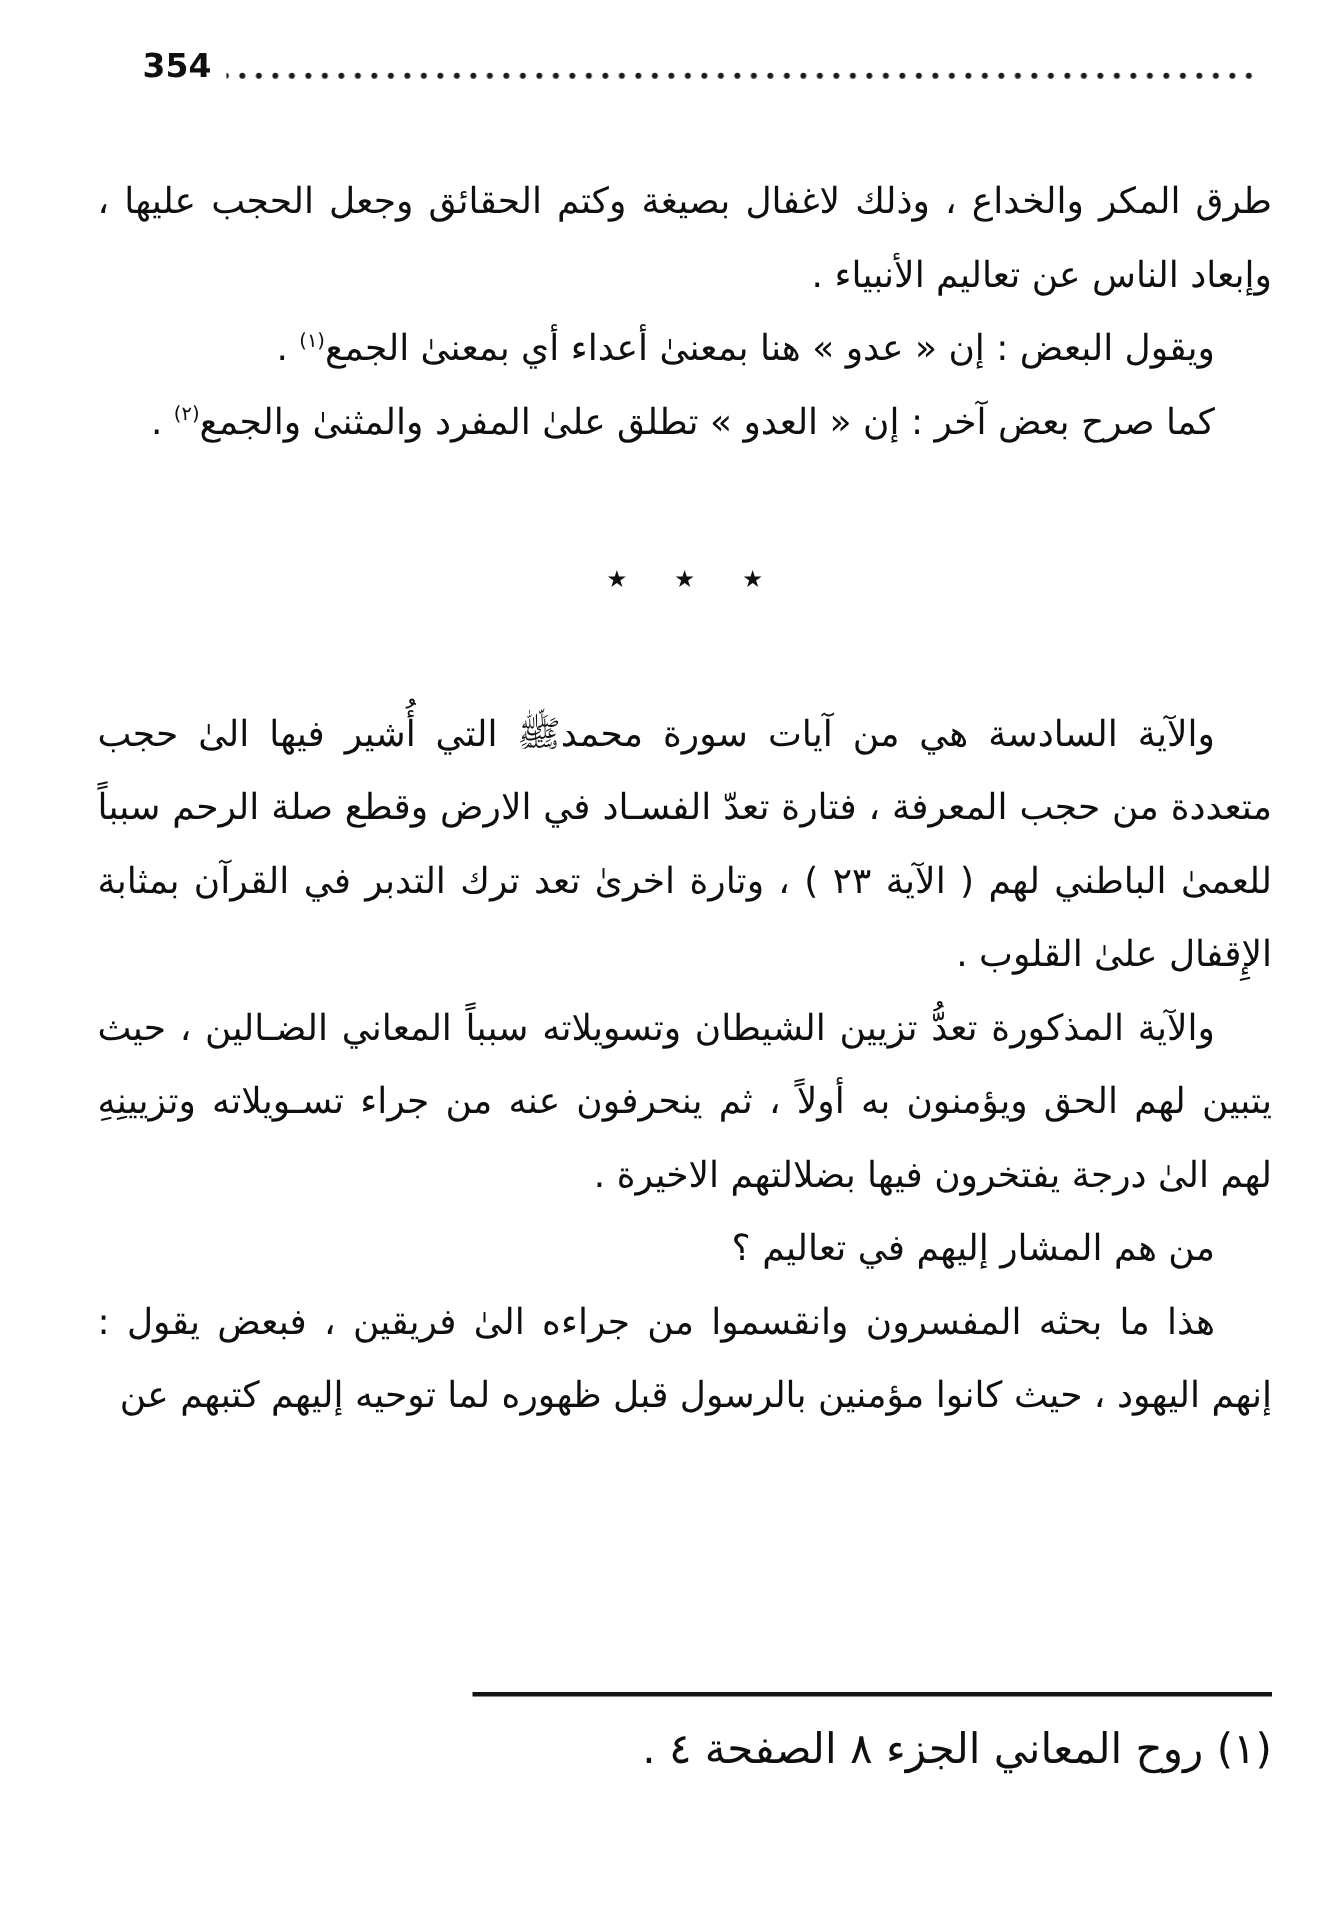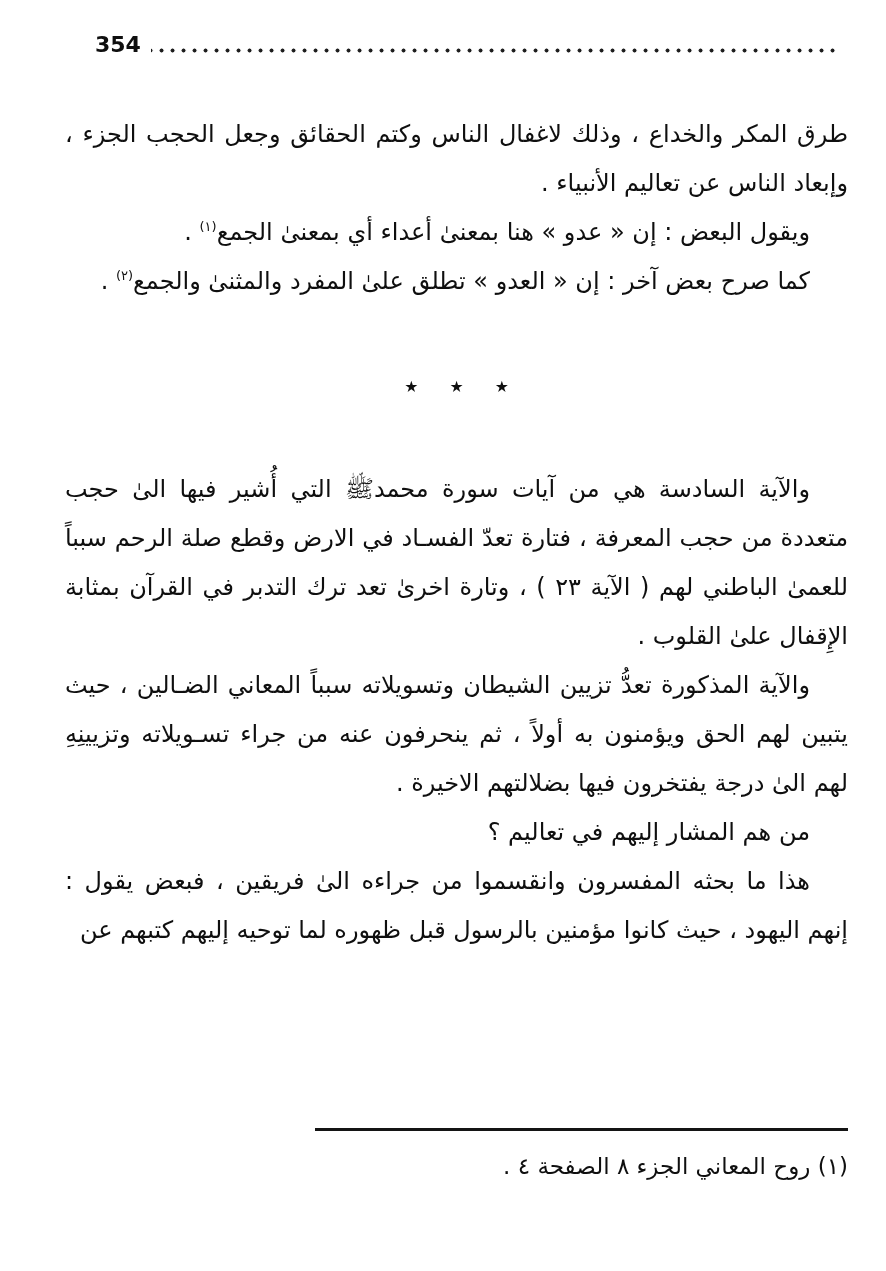--- a/index.html
+++ b/index.html
@@ -58,39 +58,39 @@
     position:absolute;
     top:1128px;right:38px;left:65px;
   }
   .fn-rule{
     width:533px;
     margin-right:0;margin-left:auto;
     border-top:3px solid #141414;
     margin-bottom:12px;
   }
   .footnote{
-    font-size:23px;
+    font-size:28px;
     line-height:46px;
     text-align:right;
     margin:0;
   }
 </style>
 </head>
 <body>
 
 <div class="page">
 
   <header class="hdr">
     <span class="hdr-leader"></span>
     <span class="hdr-page">354</span>
   </header>
 
   <main class="body-text">
 
-  <p class="para">طرق المكر والخداع ، وذلك لاغفال الناس وكتم الحقائق وجعل الحجب الجزء ، وإبعاد الناس عن تعاليم الأنبياء .</p>
+  <p class="para">طرق المكر والخداع ، وذلك لاغفال بصيغة وكتم الحقائق وجعل الحجب عليها ، وإبعاد الناس عن تعاليم الأنبياء .</p>
       <p class="para indent">ويقول البعض : إن « عدو » هنا بمعنىٰ أعداء أي بمعنىٰ الجمع<sup>(١)</sup> .</p>
       <p class="para indent">كما صرح بعض آخر : إن « العدو » تطلق علىٰ المفرد والمثنىٰ والجمع<sup>(٢)</sup> .</p>
       <div class="separator">٭ ٭ ٭</div>
       <p class="para indent">والآية السادسة هي من آيات سورة محمدﷺ التي أُشير فيها الىٰ حجب متعددة من حجب المعرفة ، فتارة تعدّ الفسـاد في الارض وقطع صلة الرحم سبباً للعمىٰ الباطني لهم ( الآية ٢٣ ) ، وتارة اخرىٰ تعد ترك التدبر في القرآن بمثابة الإِقفال علىٰ القلوب .</p>
       <p class="para indent">والآية المذكورة تعدُّ تزيين الشيطان وتسويلاته سبباً المعاني الضـالين ، حيث يتبين لهم الحق ويؤمنون به أولاً ، ثم ينحرفون عنه من جراء تسـويلاته وتزيينِهِ لهم الىٰ درجة يفتخرون فيها بضلالتهم الاخيرة .</p>
       <p class="para indent">من هم المشار إليهم في تعاليم ؟</p>
       <p class="para indent">هذا ما بحثه المفسرون وانقسموا من جراءه الىٰ فريقين ، فبعض يقول : إنهم اليهود ، حيث كانوا مؤمنين بالرسول قبل ظهوره لما توحيه إليهم كتبهم عن</p>
     </main>
 
   <footer class="fnotes">

